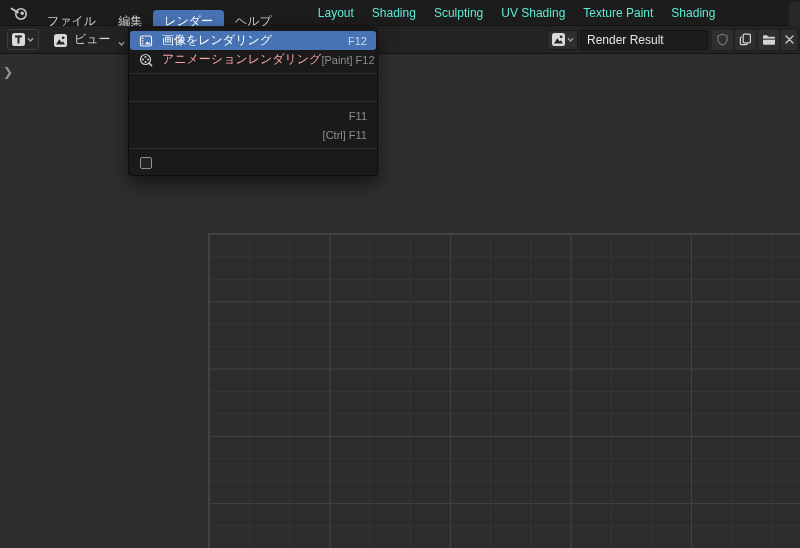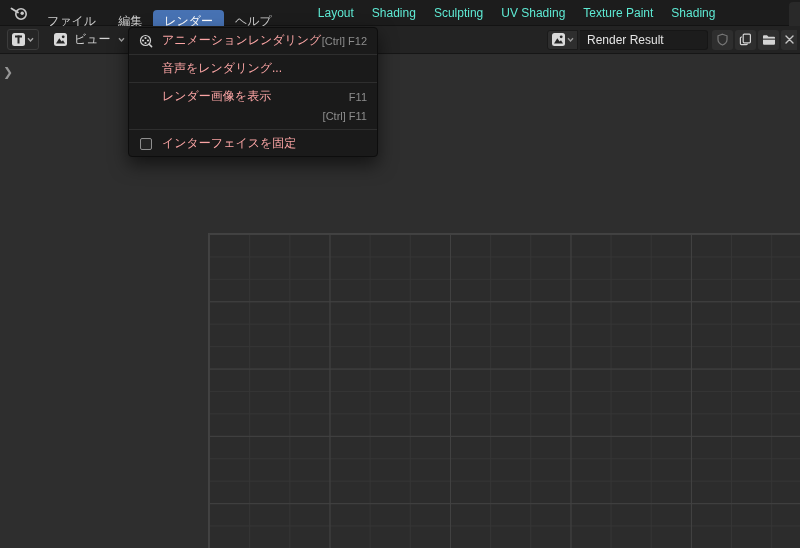--- a/index.html
+++ b/index.html
@@ -17,21 +17,21 @@
   .workspaces { display:flex; align-items:center; margin-left:26px; gap:0; }
   .ws-tab { color:#5eead4; padding:3px 9px; white-space:nowrap; }
   .ws-partial { position:absolute; right:0; top:2px; width:11px; height:24px;
     background:#292929; border-radius:4px 0 0 0; }
 
   
   .ed-header { position:absolute; left:0; top:26px; width:800px; height:28px;
     background:#232323; border-bottom:1px solid #161616; display:flex; align-items:center; }
   .etype-btn { display:flex; align-items:center; margin-left:7px; padding:2px 3px;
     border:1px solid #3c3c3c; border-radius:3px; background:#262626; }
-  .mode-btn { display:flex; align-items:center; margin-left:10px; padding:2px 4px; border-radius:3px; }
+  .mode-btn { display:flex; align-items:flex-end; margin-left:10px; padding:2px 4px; border-radius:3px; }
   .mode-label { color:#d4d4d4; margin:0 6px 0 6px; }
   .chev { width:9px; height:9px; flex:0 0 auto; }
   .spacer { flex:1 1 auto; }
   .img-block { display:flex; align-items:center; margin-right:3px; gap:2px; }
   .browse-btn { display:flex; align-items:center; background:#2e2e2e; border:1px solid #1a1a1a;
     border-radius:3px 0 0 3px; height:20px; padding:0 2px 0 3px; }
   .name-field { background:#1c1c1c; border:1px solid #161616; border-left:none; border-radius:0 3px 3px 0;
     height:20px; width:128px; color:#e4e4e4; display:flex; align-items:center; padding-left:7px; }
   .icon-btn { width:21px; height:20px; background:#2e2e2e; border-radius:3px;
     display:flex; align-items:center; justify-content:center; }
@@ -156,60 +156,70 @@
   </div>
 </div>
 
 <div class="main">
   <div class="sidebar-toggle">❯</div>
   <div class="render-grid"></div>
 </div>
 
 <div class="dropdown">
 
+  <div class="drow hl">
+    <span class="micon">
+      <svg width="14" height="14" viewBox="0 0 14 14">
+        <rect x="1.5" y="2" width="11" height="10" rx="1.5" fill="none" stroke="#f2f2f2" stroke-width="1.2"></rect>
+        <rect x="3" y="3.6" width="1.4" height="1.4" fill="#f2f2f2"></rect>
+        <rect x="3" y="6.3" width="1.4" height="1.4" fill="#f2f2f2"></rect>
+        <rect x="3" y="9" width="1.4" height="1.4" fill="#f2f2f2"></rect>
+        <path d="M6 10.5 L8.2 7 L9.8 9.2 L10.6 8.3 L11.5 10.5 Z" fill="#f2f2f2"></path>
+      </svg>
+    </span>
+    <span class="dlabel">画像をレンダリング</span>
+    <span class="dshort">F12</span>
+  </div>
 
   <div class="drow">
     <span class="micon">
       <svg width="14" height="14" viewBox="0 0 14 14">
         <circle cx="6.5" cy="6.5" r="5" fill="none" stroke="#cfcfcf" stroke-width="1.2"></circle>
         <circle cx="6.5" cy="4" r="1.1" fill="#cfcfcf"></circle>
         <circle cx="4" cy="6.5" r="1.1" fill="#cfcfcf"></circle>
         <circle cx="9" cy="6.5" r="1.1" fill="#cfcfcf"></circle>
         <circle cx="6.5" cy="9" r="1.1" fill="#cfcfcf"></circle>
         <path d="M10.2 10.2 L12.6 12.6" stroke="#cfcfcf" stroke-width="1.5" stroke-linecap="round"></path>
       </svg>
     </span>
     <span class="dlabel">アニメーションレンダリング</span>
-    <span class="dshort">[Ctrl] F12</span>
+    <span class="dshort">[Paint] F12</span>
   </div>
 
   <div class="dsep"></div>
 
   <div class="drow">
     <span class="micon"></span>
-    <span class="dlabel">音声をレンダリング...</span>
     <span class="dshort"></span>
   </div>
 
   <div class="dsep"></div>
 
   <div class="drow">
     <span class="micon"></span>
-    <span class="dlabel">レンダー画像を表示</span>
     <span class="dshort">F11</span>
   </div>
 
   <div class="drow">
     <span class="micon"></span>
     <span class="dshort">[Ctrl] F11</span>
   </div>
 
   <div class="dsep"></div>
 
   <div class="drow">
     <span class="micon">
       <span class="checkbox"></span>
     </span>
-    <span class="dlabel">インターフェイスを固定</span>
     <span class="dshort"></span>
   </div>
 
 </div>
 
 </body></html>

